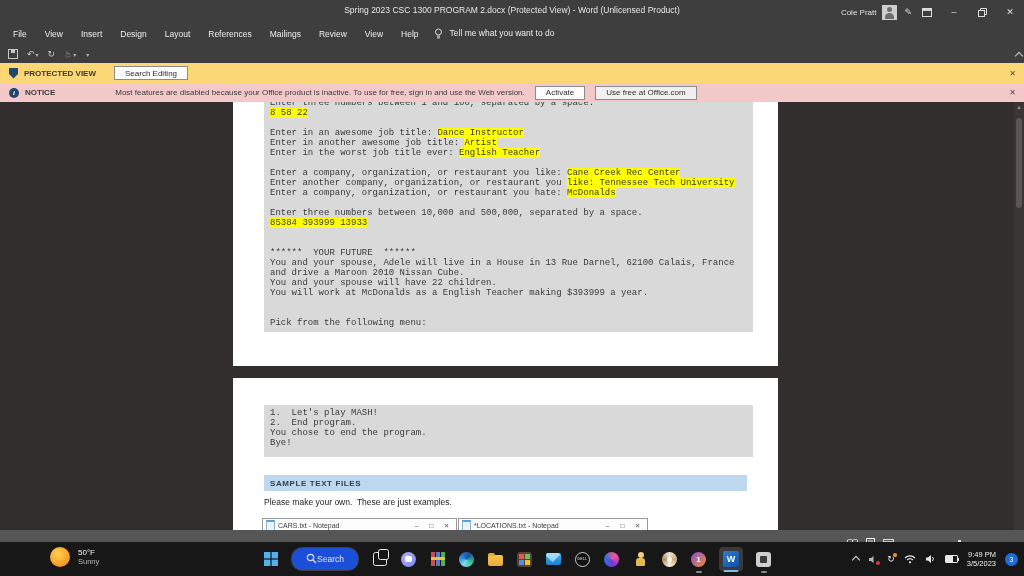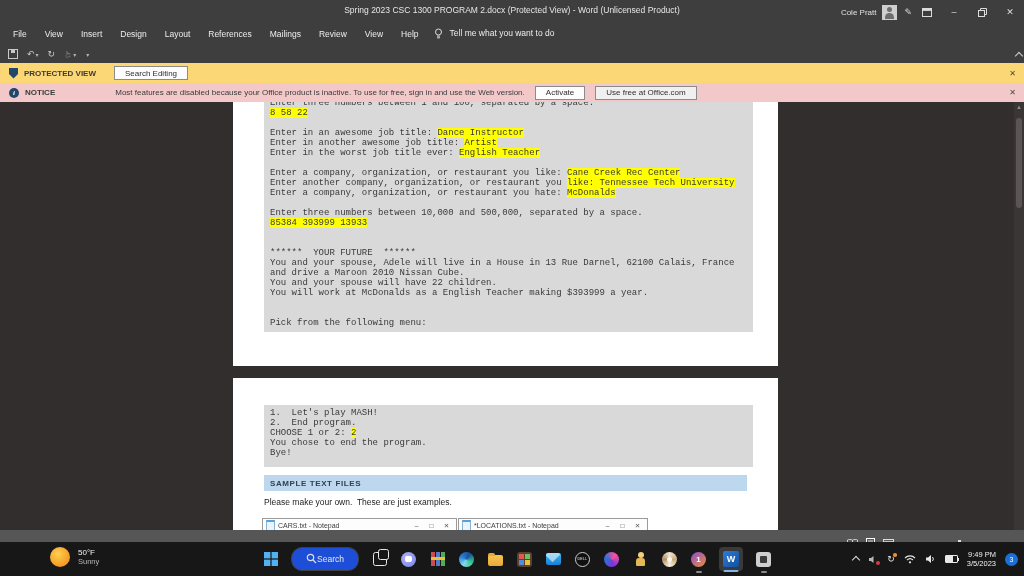--- a/index.html
+++ b/index.html
@@ -197,21 +197,21 @@
   <span class="bbtn gray">Use free at Office.com</span>
   <span class="bx">✕</span>
 </div>
 
 <div id="docarea">
   <div class="page" style="top:-10px;height:274px;"></div>
   <div class="page" style="top:276px;height:160px;"></div>
 
   <div class="console" style="top:-4px;padding-bottom:4px;" id="console1"><div><span>Enter three numbers between 1 and 100, separated by a space.</span></div><div><span class="hl">8 58 22</span></div><div>&nbsp;</div><div><span>Enter in an awesome job title: </span><span class="hl">Dance Instructor</span></div><div><span>Enter in another awesome job title: </span><span class="hl">Artist</span></div><div><span>Enter in the worst job title ever: </span><span class="hl">English Teacher</span></div><div>&nbsp;</div><div><span>Enter a company, organization, or restaurant you like: </span><span class="hl">Cane Creek Rec Center</span></div><div><span>Enter another company, organization, or restaurant you </span><span class="hl">like: Tennessee Tech University</span></div><div><span>Enter a company, organization, or restaurant you hate: </span><span class="hl">McDonalds</span></div><div>&nbsp;</div><div><span>Enter three numbers between 10,000 and 500,000, separated by a space.</span></div><div><span class="hl">85384 393999 13933</span></div><div>&nbsp;</div><div>&nbsp;</div><div><span>******  YOUR FUTURE  ******</span></div><div><span>You and your spouse, Adele will live in a House in 13 Rue Darnel, 62100 Calais, France</span></div><div><span>and drive a Maroon 2010 Nissan Cube.</span></div><div><span>You and your spouse will have 22 children.</span></div><div><span>You will work at McDonalds as a English Teacher making $393999 a year.</span></div><div>&nbsp;</div><div>&nbsp;</div><div><span>Pick from the following menu:</span></div></div>
 
-  <div class="console" style="top:303px;padding-top:3px;padding-bottom:9px;" id="console2"><div><span>1.  Let's play MASH!</span></div><div><span>2.  End program.</span></div><div><span>CHOOSE 1 or 2: </span><span class="hl">2</span></div><div><span>You chose to end the program.</span></div><div><span>Bye!</span></div></div>
+  <div class="console" style="top:303px;padding-top:3px;padding-bottom:9px;" id="console2"><div><span>1.  Let's play MASH!</span></div><div><span>2.  End program.</span></div><div><span>You chose to end the program.</span></div><div><span>Bye!</span></div></div>
 
   <div id="heading">SAMPLE TEXT FILES</div>
   <div id="note">Please make your own.  These are just examples.</div>
 
   <div class="npwin" style="left:262px;width:193px;">
     <span class="npicon"></span>
     <span class="nptitle">CARS.txt - Notepad</span>
     <span class="npsp">
       <span class="npctl">–</span>
       <span class="npctl">□</span>

